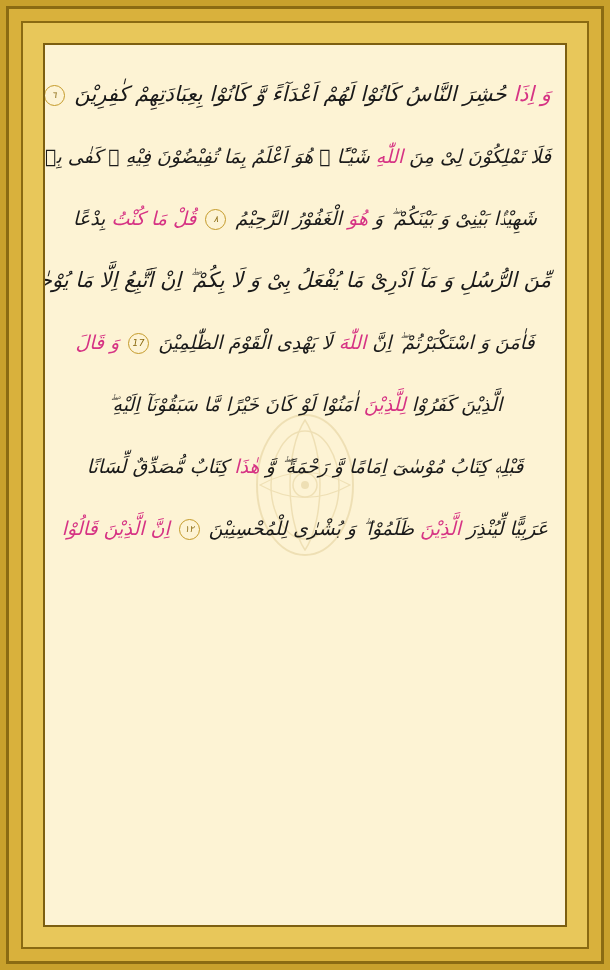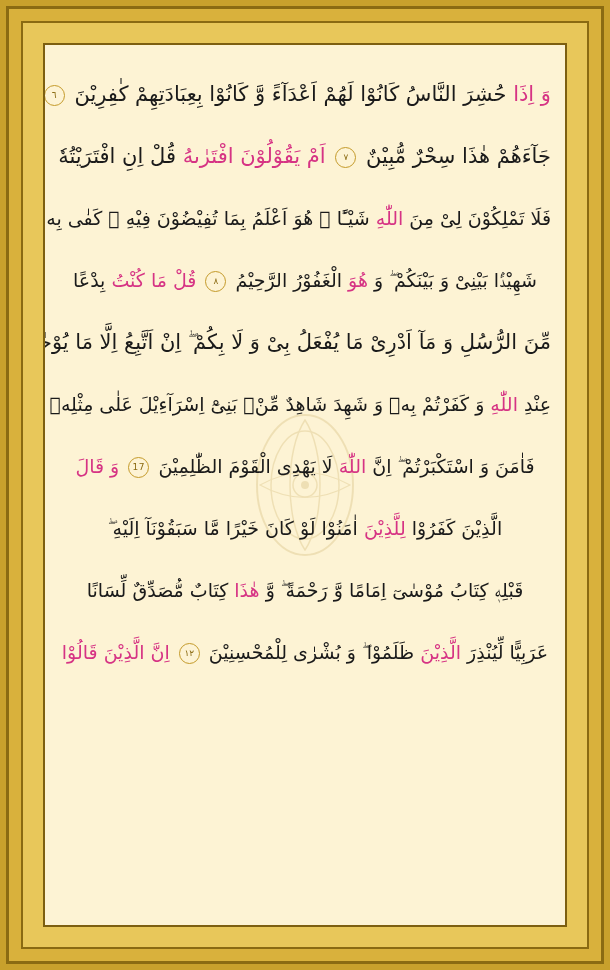--- a/index.html
+++ b/index.html
@@ -58,20 +58,21 @@
     pointer-events: none;
   }
 
   .text-area {
     position: absolute;
     left: 0; top: 0; right: 0; bottom: 0;
     padding: 18px 14px 0 14px;
     box-sizing: border-box;
     direction: rtl;
     text-align: center;
+    font-style: italic;
   }
 
   .line {
     display: block;
     width: 100%;
     direction: rtl;
     unicode-bidi: isolate;
     text-align: center;
     font-family: "DejaVu Sans", sans-serif;
     font-size: 21px;
@@ -115,25 +116,23 @@
           <ellipse cx="75" cy="95" rx="48" ry="70" fill="none" stroke="#b08a2a" stroke-width="2"></ellipse>
           <ellipse cx="75" cy="95" rx="34" ry="54" fill="none" stroke="#b08a2a" stroke-width="1.5"></ellipse>
           <path d="M75 30 C55 60 55 130 75 160 C95 130 95 60 75 30 Z" fill="none" stroke="#b08a2a" stroke-width="1.5"></path>
           <circle cx="75" cy="95" r="12" fill="none" stroke="#b08a2a" stroke-width="1.5"></circle>
           <circle cx="75" cy="95" r="4" fill="#b08a2a"></circle>
           <path d="M30 95 Q75 70 120 95 Q75 120 30 95 Z" fill="none" stroke="#b08a2a" stroke-width="1.2"></path>
         </svg>
 
         <div class="text-area" id="text-area">
             <div class="line"><span class="w-red">وَ اِذَا</span> <span class="w-black">حُشِرَ النَّاسُ كَانُوْا لَهُمْ اَعْدَآءً وَّ كَانُوْا بِعِبَادَتِهِمْ كٰفِرِيْنَ</span> <span class="ayah">٦</span> </div>
-            <div class="line"><span class="w-black">جَآءَهُمْ هٰذَا سِحْرٌ مُّبِيْنٌ</span> <span class="ayah">٧</span> <span class="w-red">اَمْ يَقُوْلُوْنَ افْتَرٰىهُ</span> <span class="w-black">قُلْ اِنِ افْتَرَيْتُهٗ</span> </div>
             <div class="line small"><span class="w-black">فَلَا تَمْلِكُوْنَ لِىْ مِنَ</span> <span class="w-red">اللّٰهِ</span> <span class="w-black">شَيْـًٔا ۖ هُوَ اَعْلَمُ بِمَا تُفِيْضُوْنَ فِيْهِ ۖ كَفٰى بِهٖ</span> </div>
             <div class="line small"><span class="w-black">شَهِيْدًۢا بَيْنِىْ وَ بَيْنَكُمْ ۖ وَ</span> <span class="w-red">هُوَ</span> <span class="w-black">الْغَفُوْرُ الرَّحِيْمُ</span> <span class="ayah">٨</span> <span class="w-red">قُلْ مَا كُنْتُ</span> <span class="w-black">بِدْعًا</span> </div>
             <div class="line"><span class="w-black">مِّنَ الرُّسُلِ وَ مَآ اَدْرِىْ مَا يُفْعَلُ بِىْ وَ لَا بِكُمْ ۖ اِنْ اَتَّبِعُ اِلَّا مَا يُوْحٰى</span> </div>
-            <div class="line small"><span class="w-black">عِنْدِ</span> <span class="w-red">اللّٰهِ</span> <span class="w-black">وَ كَفَرْتُمْ بِهٖ وَ شَهِدَ شَاهِدٌ مِّنْۢ بَنِىْٓ اِسْرَآءِيْلَ عَلٰى مِثْلِهٖ</span> </div>
             <div class="line small"><span class="w-black">فَاٰمَنَ وَ اسْتَكْبَرْتُمْ ۖ اِنَّ</span> <span class="w-red">اللّٰهَ</span> <span class="w-black">لَا يَهْدِى الْقَوْمَ الظّٰلِمِيْنَ</span> <span class="ayah">17</span> <span class="w-red">وَ قَالَ</span> </div>
             <div class="line small"><span class="w-black">الَّذِيْنَ كَفَرُوْا</span> <span class="w-red">لِلَّذِيْنَ</span> <span class="w-black">اٰمَنُوْا لَوْ كَانَ خَيْرًا مَّا سَبَقُوْنَآ اِلَيْهِ ۖ</span> </div>
             <div class="line small"><span class="w-black">قَبْلِهٖ كِتَابُ مُوْسٰىٓ اِمَامًا وَّ رَحْمَةً ۖ وَّ</span> <span class="w-red">هٰذَا</span> <span class="w-black">كِتَابٌ مُّصَدِّقٌ لِّسَانًا</span> </div>
             <div class="line small"><span class="w-black">عَرَبِيًّا لِّيُنْذِرَ</span> <span class="w-red">الَّذِيْنَ</span> <span class="w-black">ظَلَمُوْا ۖ وَ بُشْرٰى لِلْمُحْسِنِيْنَ</span> <span class="ayah">١٢</span> <span class="w-red">اِنَّ الَّذِيْنَ</span> <span class="w-red">قَالُوْا</span> </div>
           </div>
 
       </div>
     </div>
   </div>
 </div>

